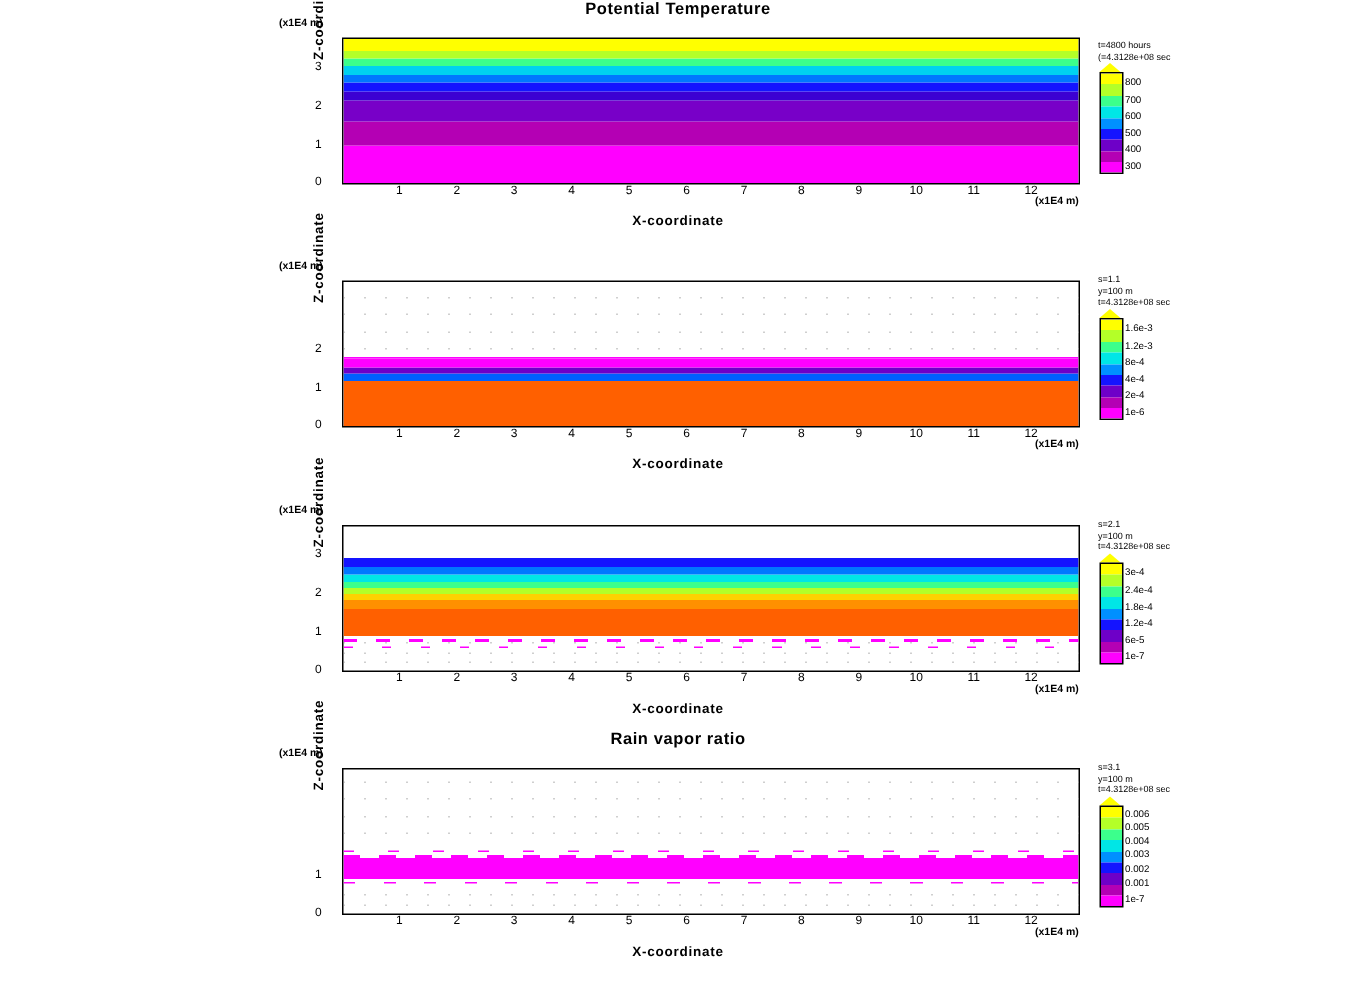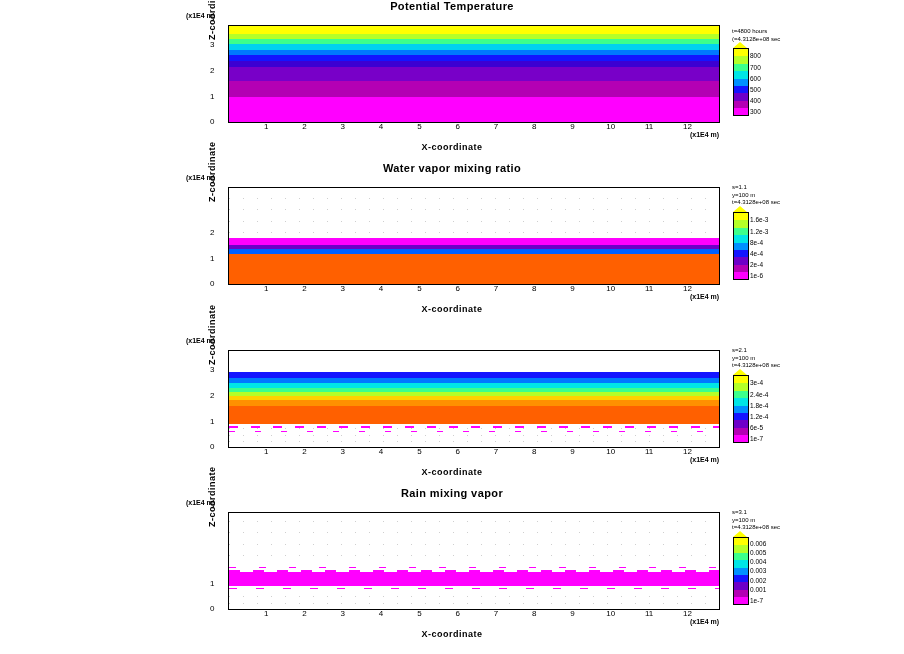--- a/index.html
+++ b/index.html
@@ -87,21 +87,20 @@
     <span style="top:7.4px;">800</span>
     <span style="top:18.5px;">700</span>
     <span style="top:29.6px;">600</span>
     <span style="top:40.7px;">500</span>
     <span style="top:51.8px;">400</span>
     <span style="top:62.9px;">300</span>
   </div>
 </div>
 
 <div class="panel" style="top:162px;height:160px;">
-  <div class="title" style="top:0px;">Water vapor mixing ratio</div>
   <div class="zunit" style="left:186px;top:12px;">(x1E4 m)</div>
   <div class="ylabel" style="left:207px;top:40px;">Z-coordinate</div>
 
   <div class="plotbox" style="left:228px;top:25px;width:490px;height:96px;">
     <div class="dots">
       <div class="dotrow" style="top:10%;background:repeating-linear-gradient(90deg,#cfcfcf 0 1px,transparent 1px 14px);"></div>
       <div class="dotrow" style="top:22%;background:repeating-linear-gradient(90deg,#cfcfcf 0 1px,transparent 1px 14px);"></div>
       <div class="dotrow" style="top:34%;background:repeating-linear-gradient(90deg,#cfcfcf 0 1px,transparent 1px 14px);"></div>
       <div class="dotrow" style="top:46%;background:repeating-linear-gradient(90deg,#cfcfcf 0 1px,transparent 1px 14px);"></div>
     </div>
@@ -225,21 +224,21 @@
     <span style="top:7.4px;">3e-4</span>
     <span style="top:18.5px;">2.4e-4</span>
     <span style="top:29.6px;">1.8e-4</span>
     <span style="top:40.7px;">1.2e-4</span>
     <span style="top:51.8px;">6e-5</span>
     <span style="top:62.9px;">1e-7</span>
   </div>
 </div>
 
 <div class="panel" style="top:487px;height:165px;">
-  <div class="title" style="top:0px;">Rain mixing vapor</div>
+  <div class="title" style="top:0px;">Rain vapor ratio</div>
   <div class="zunit" style="left:186px;top:12px;">(x1E4 m)</div>
   <div class="ylabel" style="left:207px;top:40px;">Z-coordinate</div>
 
   <div class="plotbox" style="left:228px;top:25px;width:490px;height:96px;">
     <div class="dots">
       <div class="dotrow" style="top:8%;background:repeating-linear-gradient(90deg,#cfcfcf 0 1px,transparent 1px 14px);"></div>
       <div class="dotrow" style="top:20%;background:repeating-linear-gradient(90deg,#cfcfcf 0 1px,transparent 1px 14px);"></div>
       <div class="dotrow" style="top:32%;background:repeating-linear-gradient(90deg,#cfcfcf 0 1px,transparent 1px 14px);"></div>
       <div class="dotrow" style="top:44%;background:repeating-linear-gradient(90deg,#cfcfcf 0 1px,transparent 1px 14px);"></div>
       <div class="dotrow" style="top:86%;background:repeating-linear-gradient(90deg,#cfcfcf 0 1px,transparent 1px 14px);"></div>

